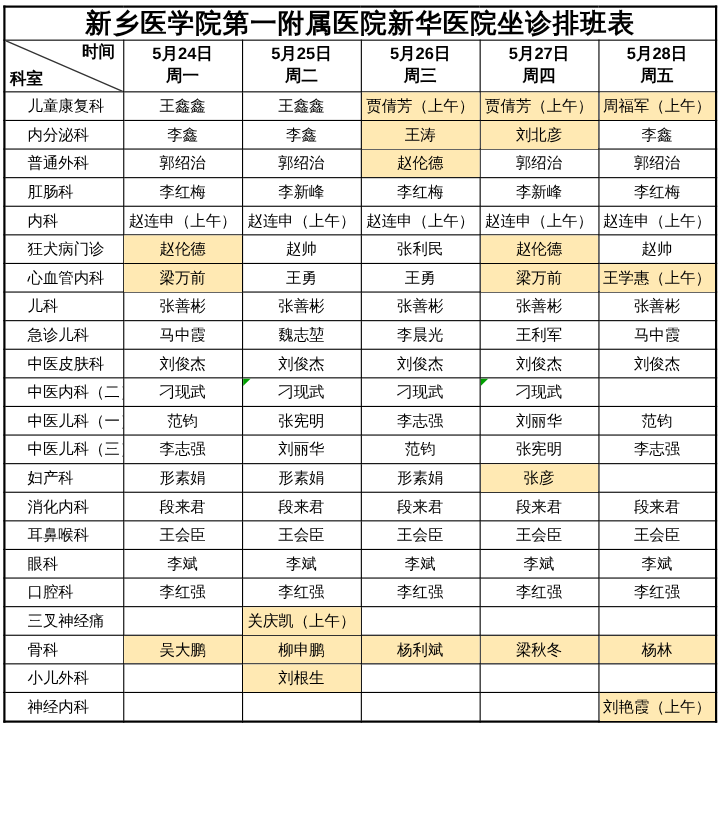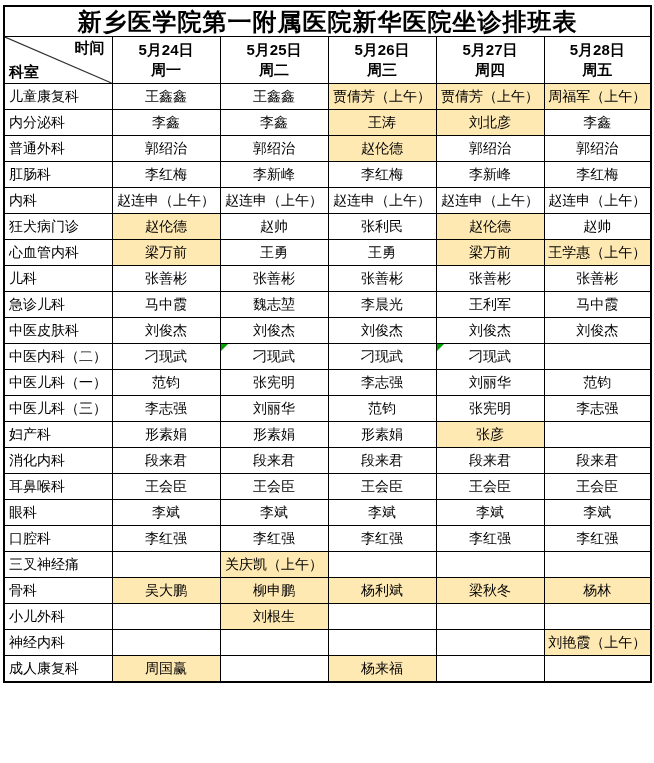--- a/index.html
+++ b/index.html
@@ -59,21 +59,21 @@
     top: 1px; right: 7px;
     line-height: 20px;
   }
   td.corner .dept-label {
     position: absolute;
     bottom: 1px; left: 4px;
     line-height: 20px;
   }
   td.dept {
     text-align: left;
-    padding-left: 4px;
+    padding-left: 20px;
   }
   td.hl {
     background: var(--highlight, #FFE9B3);
   }
   .marker {
     position: absolute;
     top: 0; left: 0;
     width: 0; height: 0;
     border-top: 7px solid var(--marker, #00A000);
     border-right: 7px solid transparent;
@@ -304,23 +304,15 @@
           <td><span></span></td>
         </tr>
         <tr>
           <td class="dept">神经内科</td>
           <td><span></span></td>
           <td><span></span></td>
           <td><span></span></td>
           <td><span></span></td>
           <td class="hl"><span>刘艳霞（上午）</span></td>
         </tr>
-        <tr>
-          <td class="dept">成人康复科</td>
-          <td class="hl"><span>周国赢</span></td>
-          <td><span></span></td>
-          <td class="hl"><span>杨来福</span></td>
-          <td><span></span></td>
-          <td><span></span></td>
-        </tr>
     </tbody>
   </table>
 </div>
 
 </body></html>

